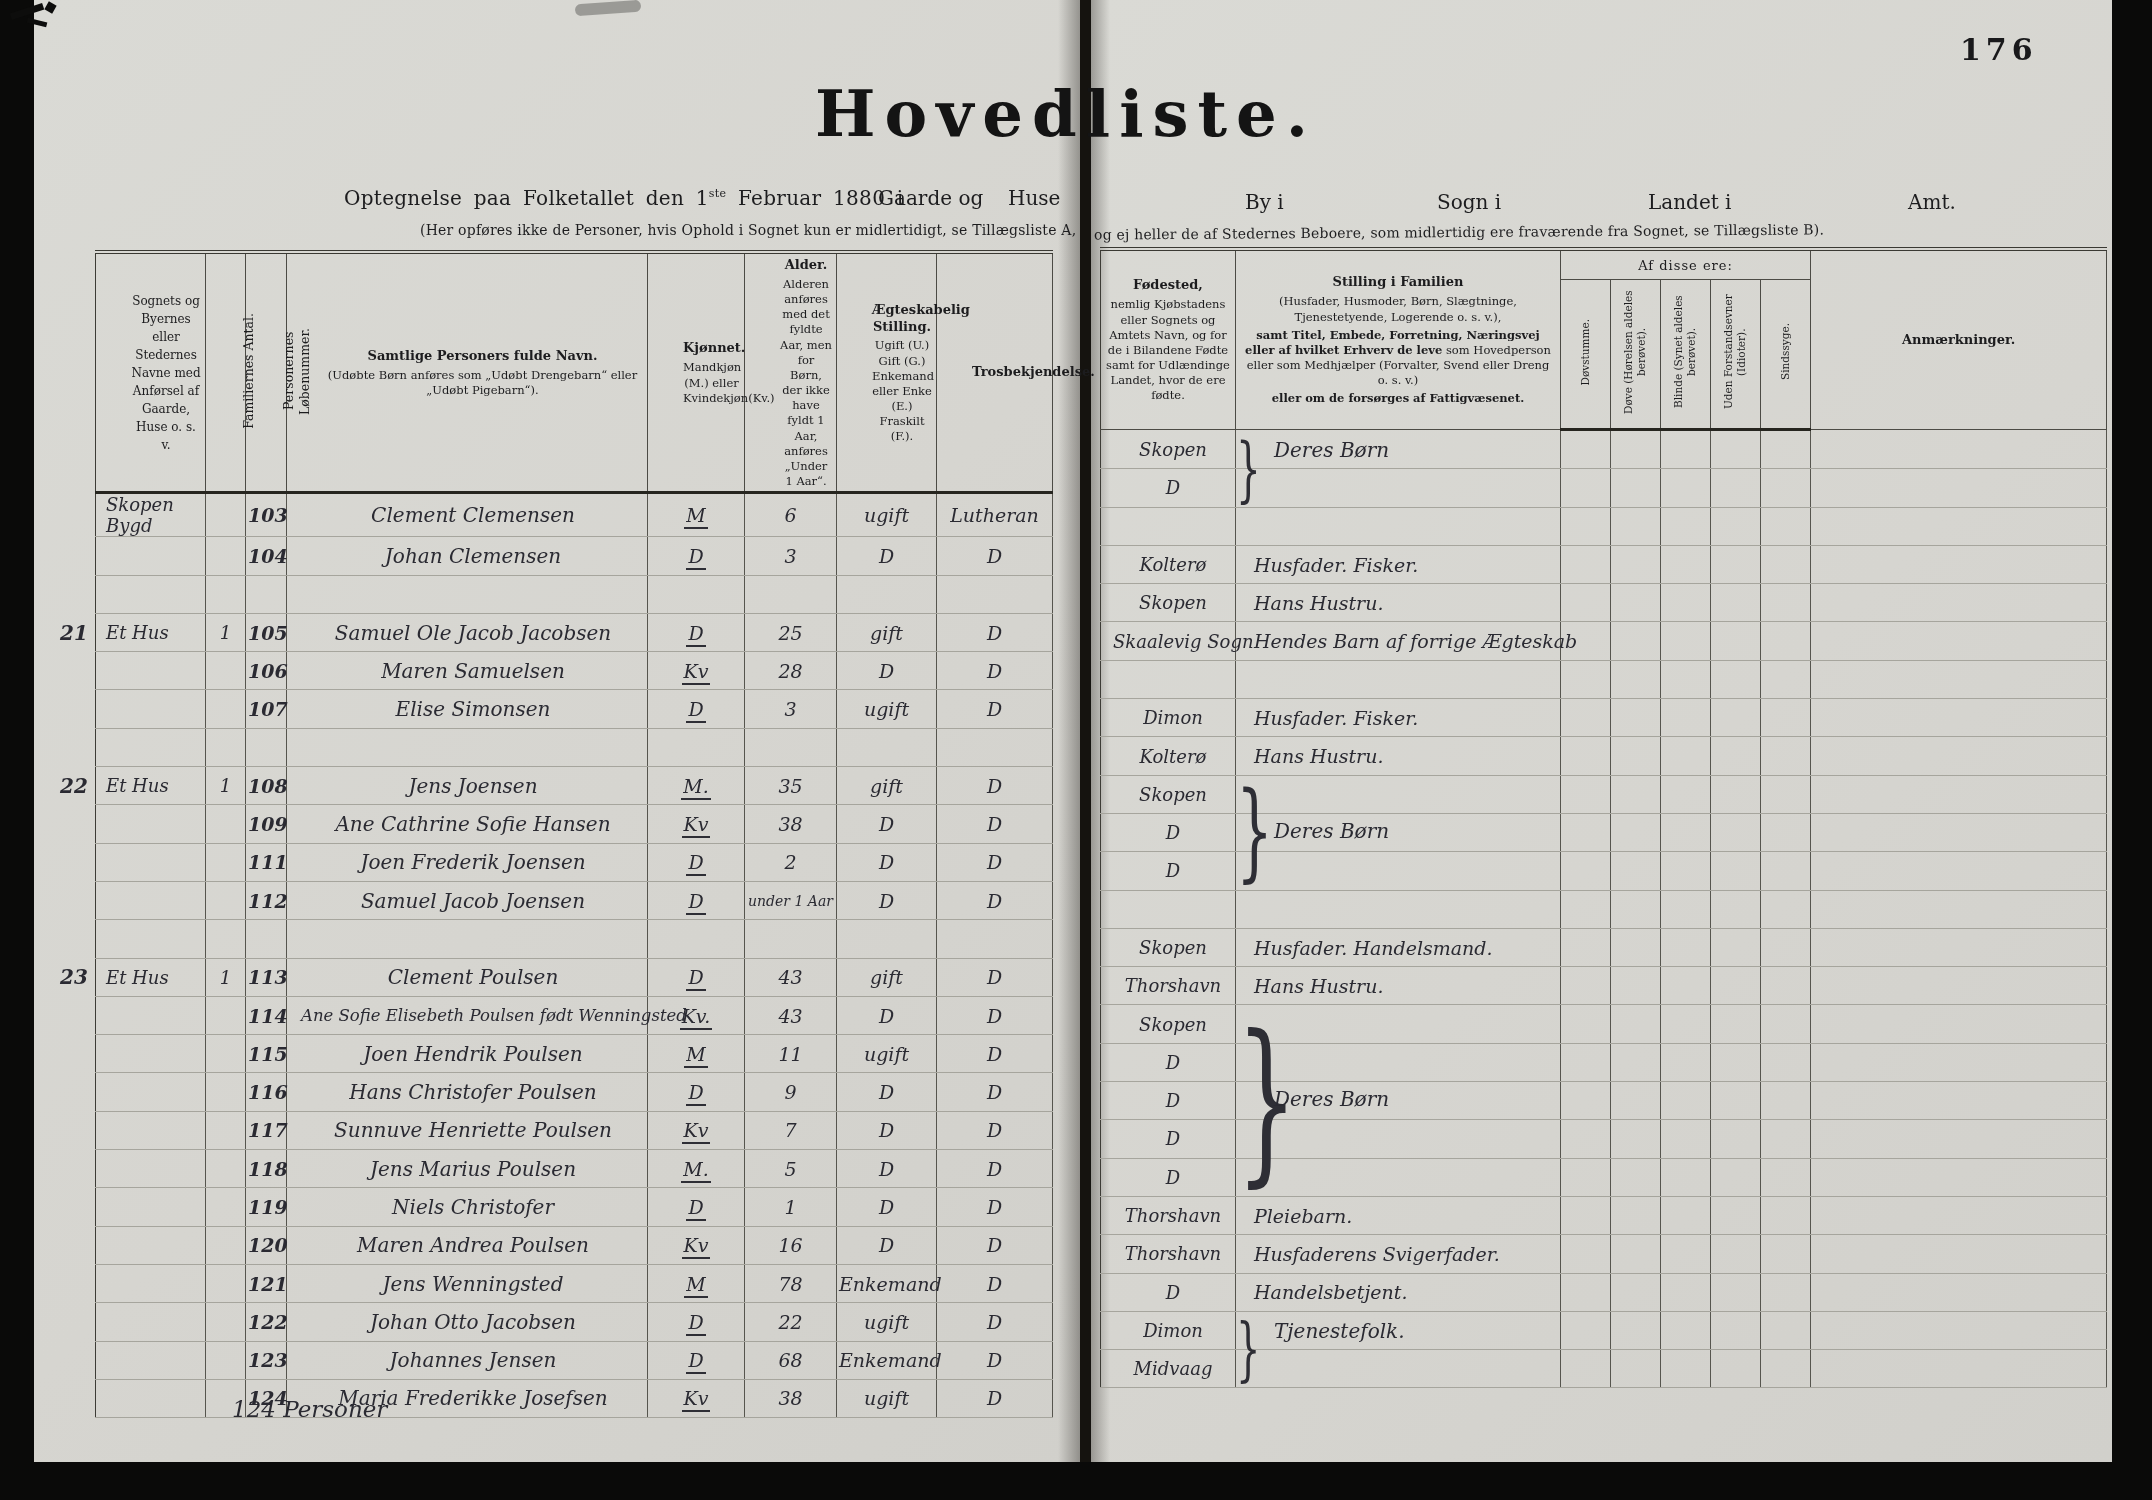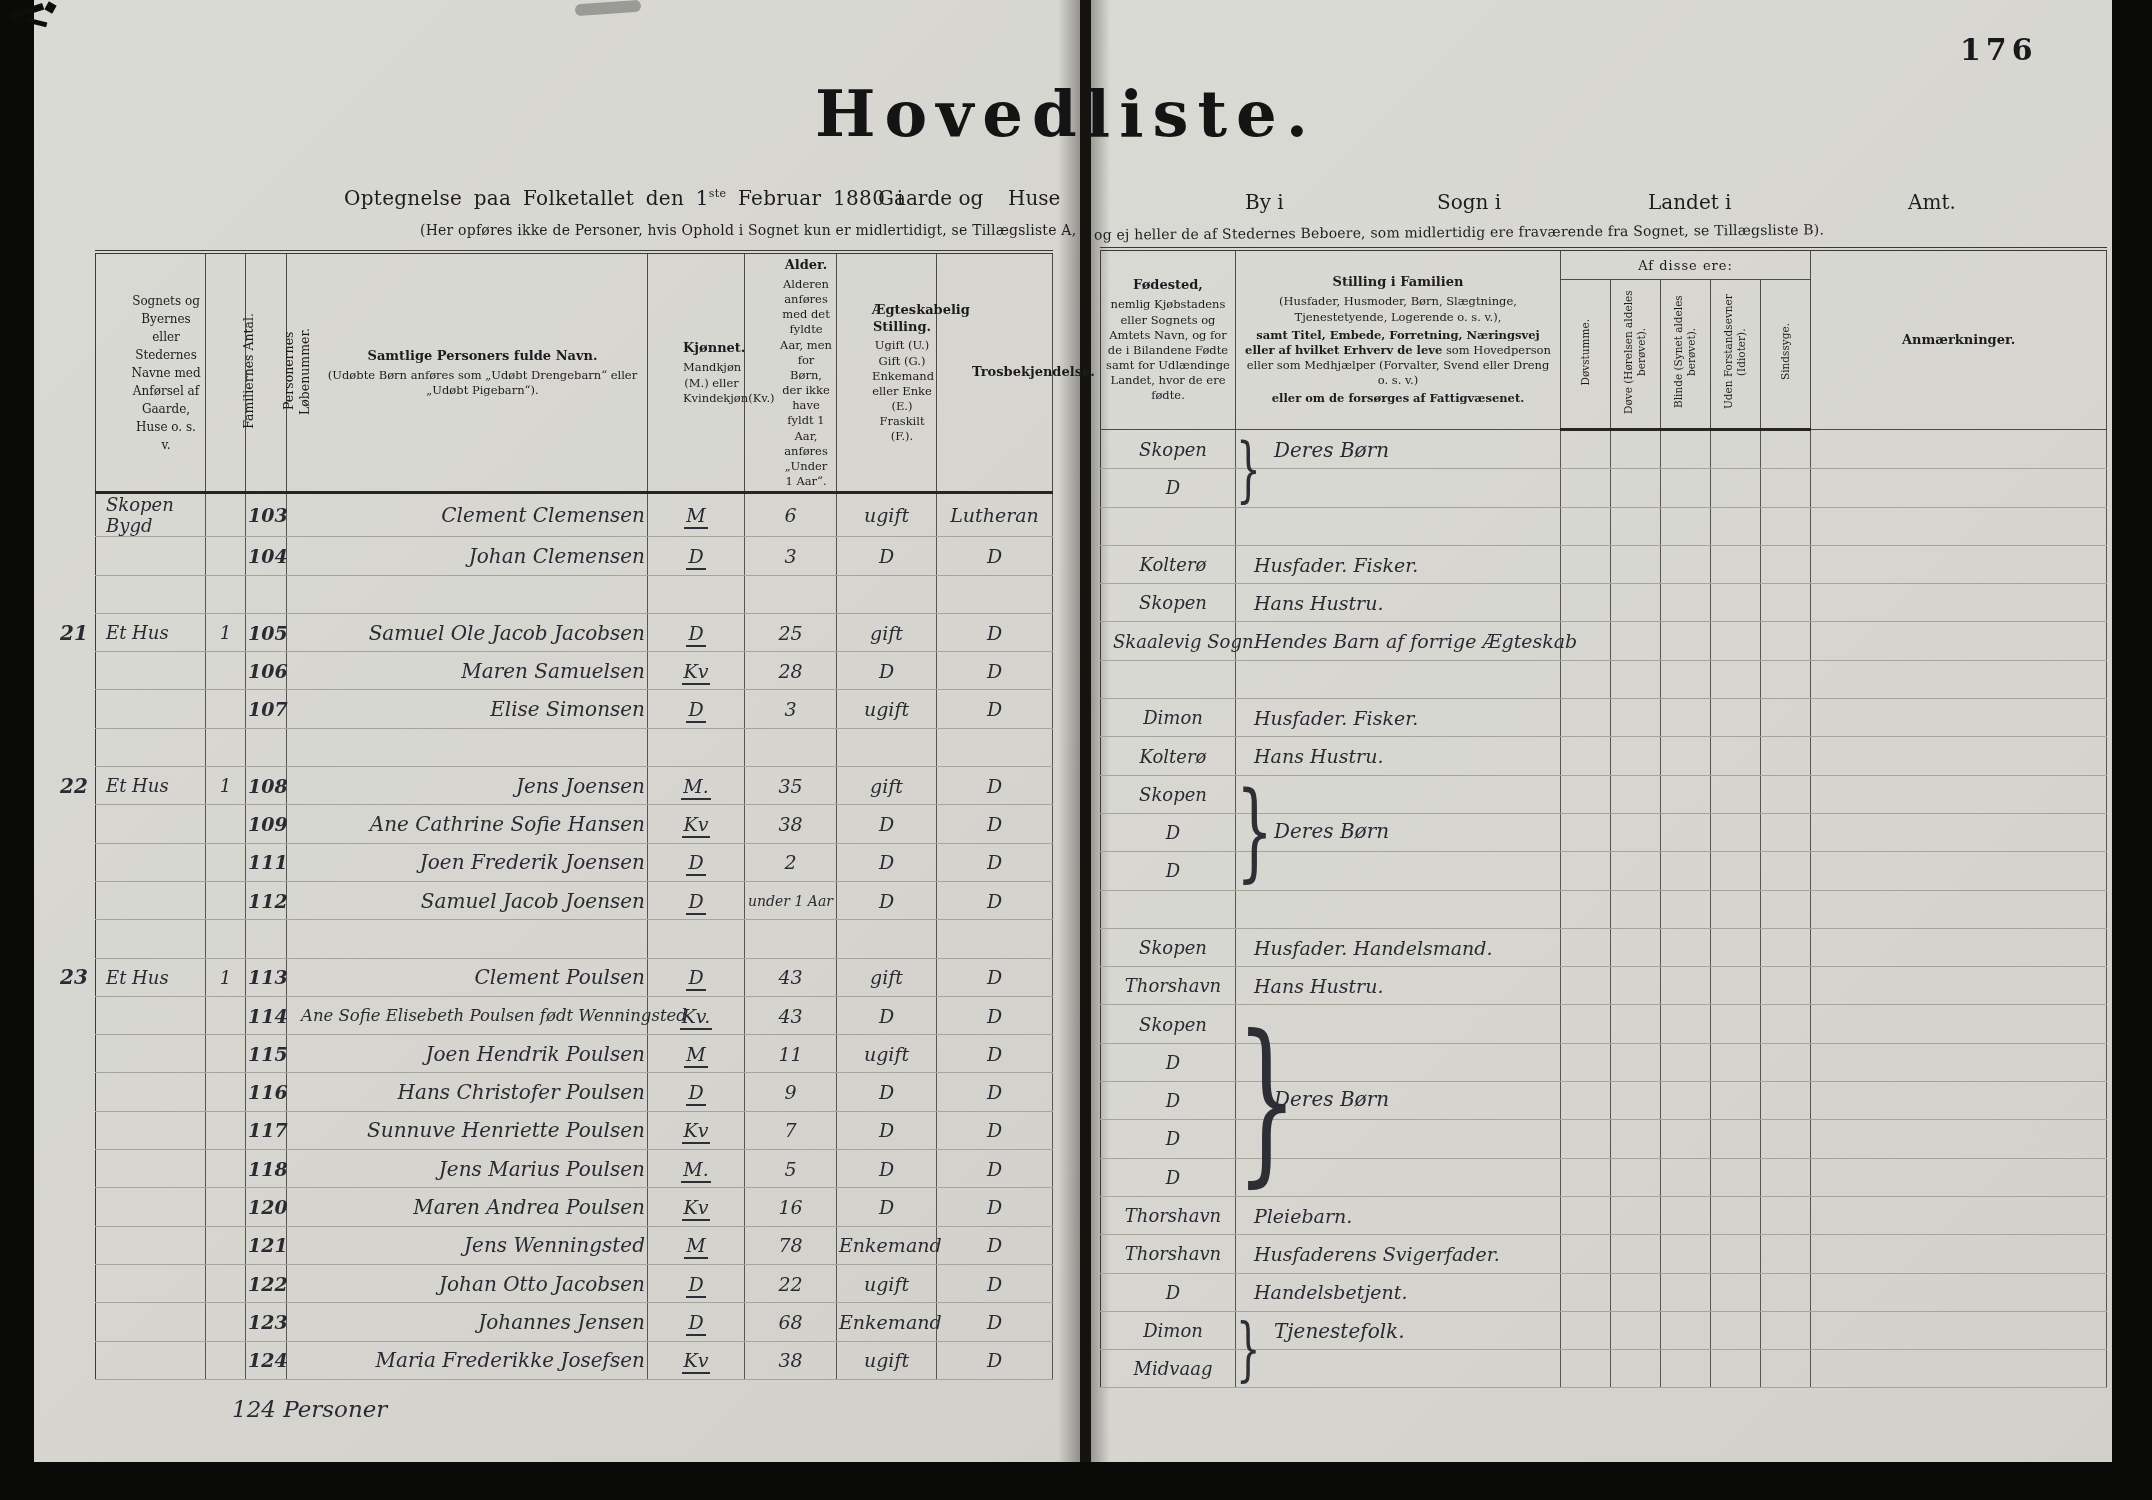--- a/index.html
+++ b/index.html
@@ -55,21 +55,21 @@
 
   td{border-right:1px solid #56554e;border-bottom:1px solid #a6a59d;height:37.3px;
         padding:0 2px;vertical-align:middle;overflow:visible;}
   .hw{font-family:"DejaVu Serif",serif;font-style:italic;color:#2a2a32;}
   .c-place{position:relative;text-align:left;padding-left:10px;font-size:18px;}
   .place-txt{font-size:18px;}
   .margin-no{position:absolute;left:-36px;top:50%;transform:translateY(-50%);
         font-size:20px;font-weight:bold;}
   .c-antal{text-align:center;font-size:18px;}
   .c-no{text-align:center;font-size:19px;font-weight:bold;}
-  .c-name{text-align:right;padding-left:14px;font-size:20px;white-space:nowrap;}
+  .c-name{text-align:center;padding-left:14px;font-size:20px;white-space:nowrap;}
   .c-name.tight{font-size:16.5px;}
   .c-sex,.c-age,.c-status,.c-rel{text-align:center;font-size:19px;white-space:nowrap;}
   .c-age.small{font-size:14px;}
   .uline{border-bottom:2px solid #2e2e35;padding:0 2px 1px 2px;}
   .c-birth{text-align:center;padding-left:12px;font-size:18px;white-space:nowrap;}
   .c-pos{text-align:left;padding-left:18px;font-size:19px;white-space:nowrap;}
   .brace{position:absolute;width:30px;pointer-events:none;z-index:6;overflow:visible;}
   .brace>span{font-family:"DejaVu Serif",serif;color:#2e2e35;display:block;
         transform:scaleX(.55);transform-origin:left center;}
   .brace-label{position:absolute;z-index:6;font-size:20px;white-space:nowrap;}
@@ -317,20 +317,30 @@
           <td class="c-no hw">118</td>
           <td class="c-name hw">Jens Marius Poulsen</td>
           <td class="c-sex hw"><span class="uline">M.</span></td>
           <td class="c-age hw">5</td>
           <td class="c-status hw">D</td>
           <td class="c-rel hw">D</td>
         </tr>
         <tr>
           <td class="c-place"></td>
           <td class="c-antal hw"></td>
+          <td class="c-no hw">119</td>
+          <td class="c-name hw">Niels Christofer</td>
+          <td class="c-sex hw"><span class="uline">D</span></td>
+          <td class="c-age hw">1</td>
+          <td class="c-status hw">D</td>
+          <td class="c-rel hw">D</td>
+        </tr>
+        <tr>
+          <td class="c-place"></td>
+          <td class="c-antal hw"></td>
           <td class="c-no hw">120</td>
           <td class="c-name hw">Maren Andrea Poulsen</td>
           <td class="c-sex hw"><span class="uline">Kv</span></td>
           <td class="c-age hw">16</td>
           <td class="c-status hw">D</td>
           <td class="c-rel hw">D</td>
         </tr>
         <tr>
           <td class="c-place"></td>
           <td class="c-antal hw"></td>

